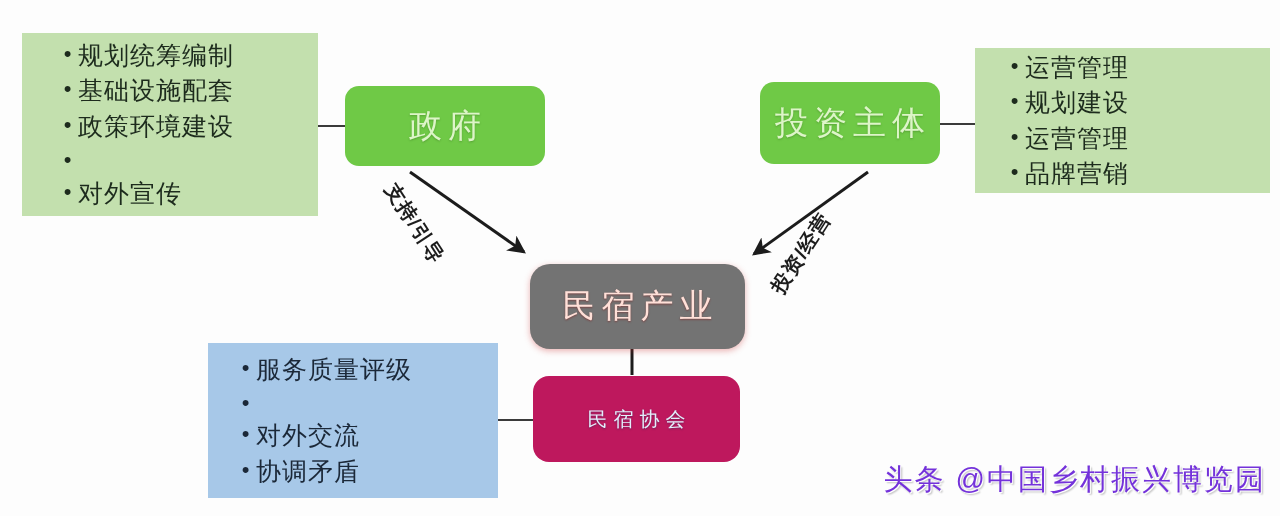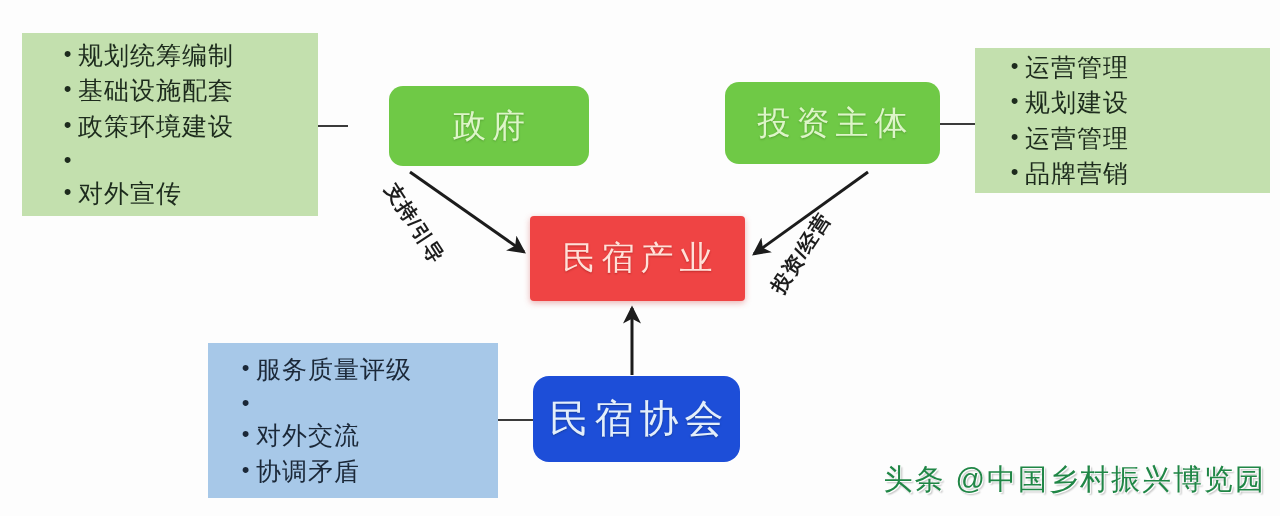--- a/index.html
+++ b/index.html
@@ -70,31 +70,32 @@
     text-indent: 6px;
     white-space: nowrap;
   }
   .node.green {
     background: #6fc946;
     color: #ddf5c8;
     font-size: 33px;
     text-shadow: 0 1px 2px rgba(40,90,20,0.35);
   }
   .node.red {
-    background: #ef4444;
+    background: #737373;
     color: #ffe0d8;
     font-size: 33px;
-    border-radius: 4px;
+    border-radius: 20px;
     text-shadow: 0 1px 2px rgba(130,10,10,0.45);
     box-shadow: 0 2px 6px rgba(200,40,40,0.35);
+    margin-top: 48px;
   }
   .node.blue {
-    background: #1d4ed8;
+    background: #be185d;
     color: #e3eefb;
-    font-size: 39px;
+    font-size: 20px;
     border-radius: 16px;
     text-shadow: 0 1px 2px rgba(20,45,85,0.45);
   }
 
   
   .edge-label {
     position: absolute;
     color: #1c1c1c;
     font-size: 20px;
     letter-spacing: 1px;
@@ -126,21 +127,21 @@
     pointer-events: none;
   }
 
   
   .watermark {
     position: absolute;
     right: 14px;
     bottom: 16px;
     font-size: 29px;
     letter-spacing: 2px;
-    color: #15803d;
+    color: #6d28d9;
     text-shadow: 1px 1px 0 #ffffff, 2px 2px 2px rgba(0,0,0,0.28);
     white-space: nowrap;
     opacity: 0.95;
   }
 </style>
 </head>
 <body>
 
 <div id="canvas">
 
@@ -214,25 +215,25 @@
     <div class="list-item">
       <span class="bullet">•</span>
       <span>对外交流</span>
     </div>
     <div class="list-item">
       <span class="bullet">•</span>
       <span>协调矛盾</span>
     </div>
   </div>
 
-  <div class="node green" style="left:345px; top:86px; width:200px; height:80px;margin-left:44px;">
+  <div class="node green" style="left:345px; top:86px; width:200px; height:80px;">
     <span>政府</span>
   </div>
 
-  <div class="node green" style="left:725px; top:82px; width:215px; height:82px;">
+  <div class="node green" style="left:760px; top:82px; width:180px; height:82px;">
     <span>投资主体</span>
   </div>
 
   <div class="node red" style="left:530px; top:216px; width:215px; height:85px;">
     <span>民宿产业</span>
   </div>
 
   <div class="node blue" style="left:533px; top:376px; width:207px; height:86px;">
     <span>民宿协会</span>
   </div>

